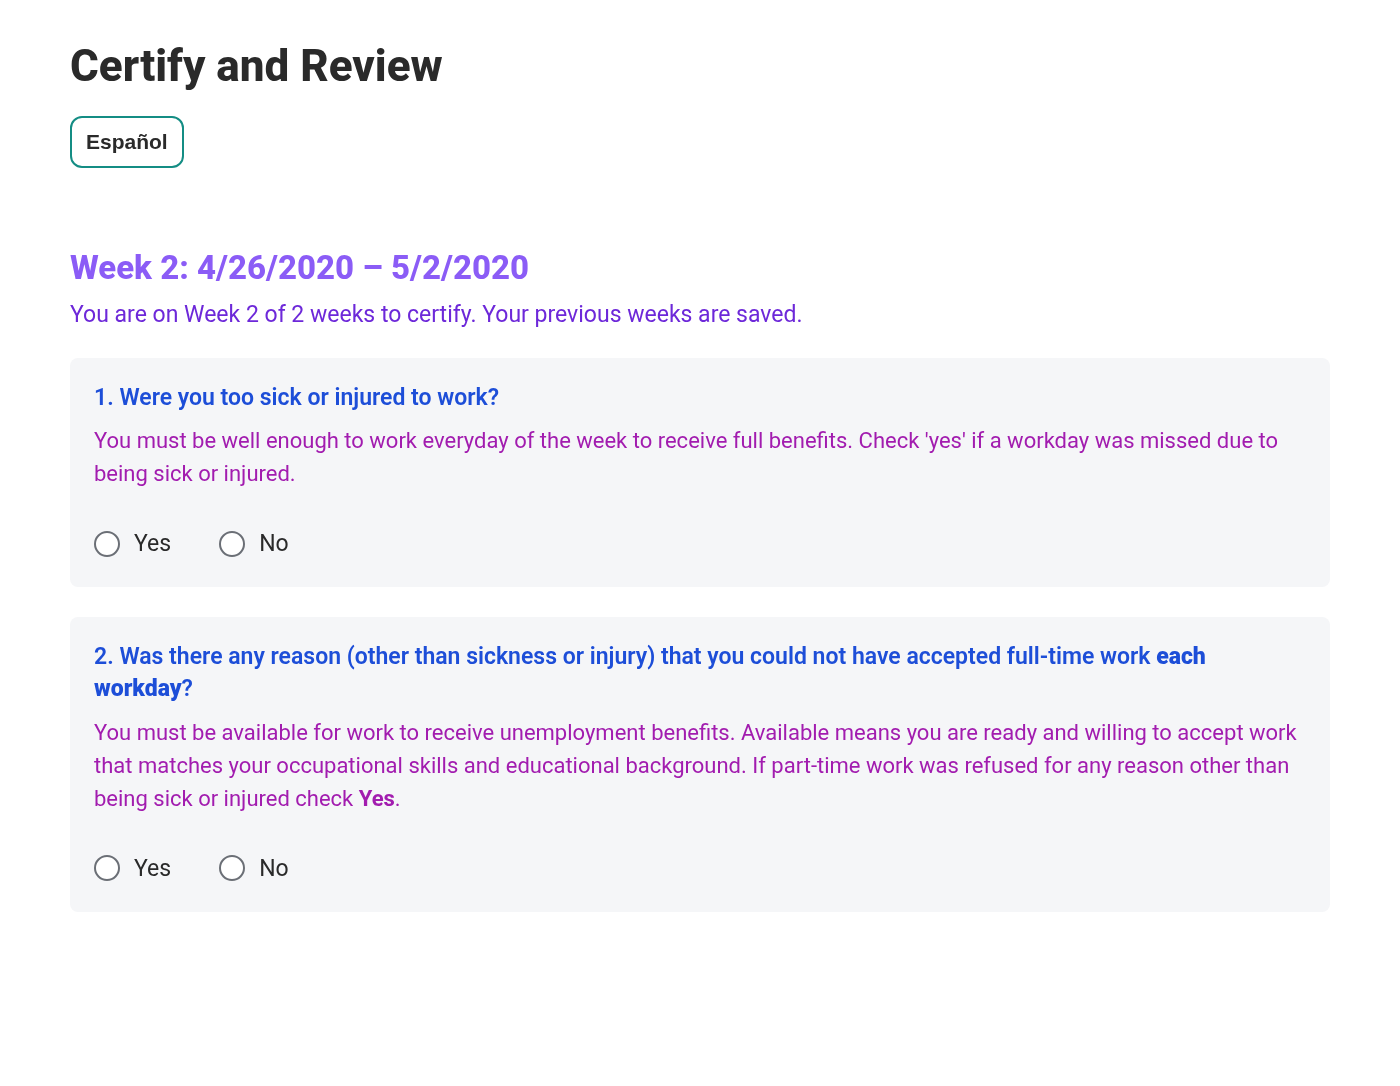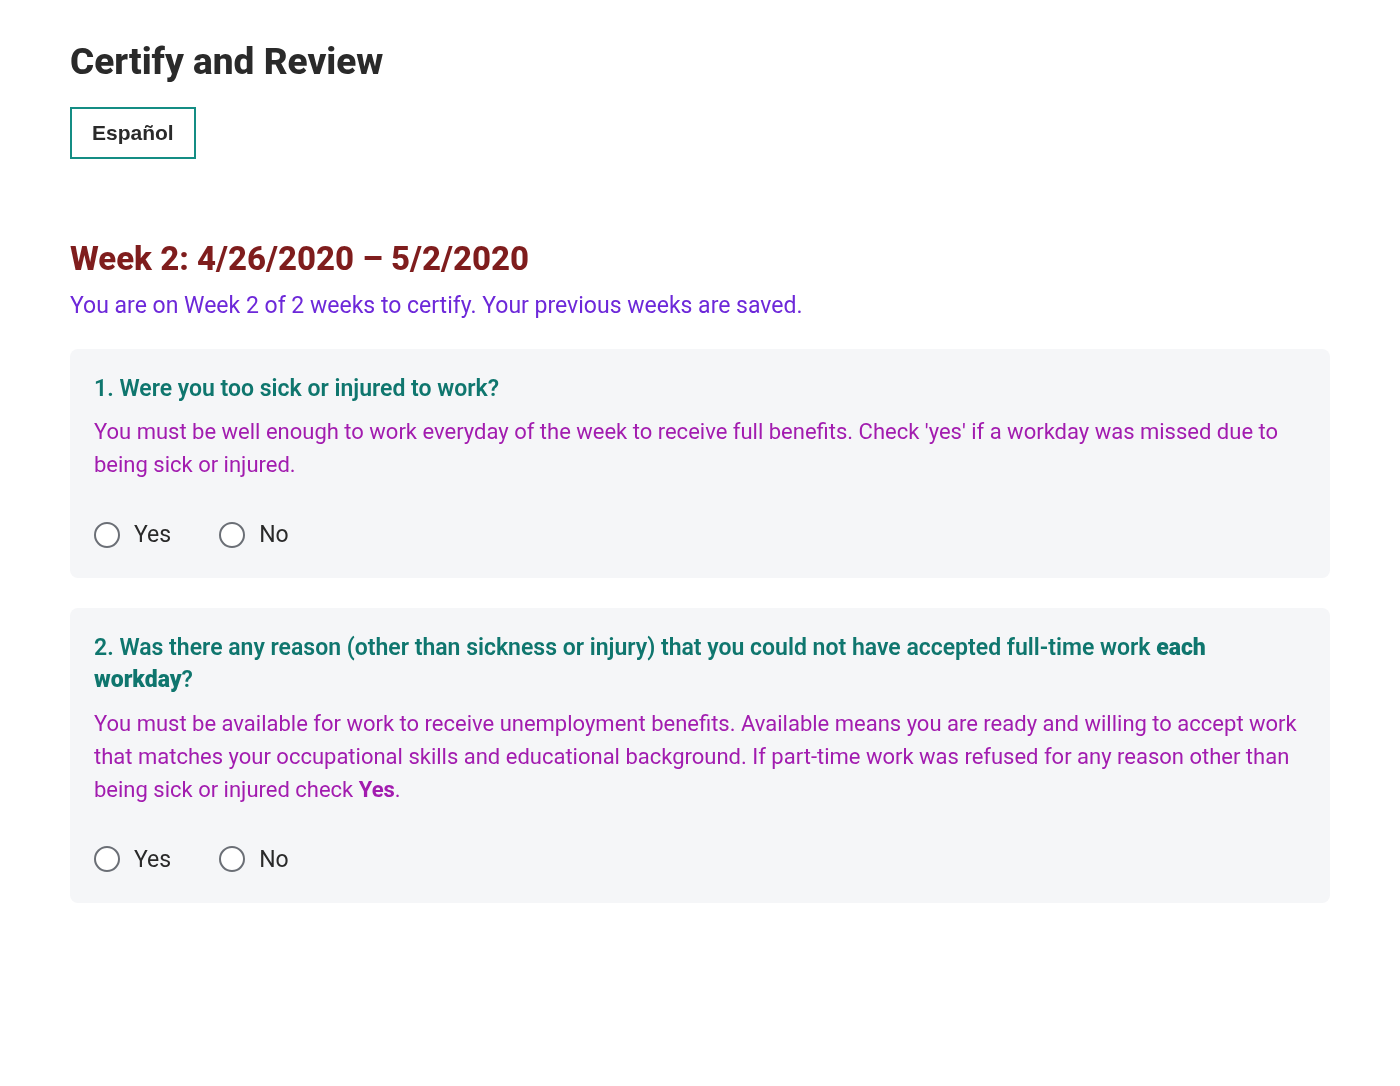--- a/index.html
+++ b/index.html
@@ -7,58 +7,58 @@
       margin: 0;
       padding: 0;
     }
     body {
       font-family: -apple-system, BlinkMacSystemFont, "Segoe UI", Roboto, "Helvetica Neue", Arial, sans-serif;
       background: #ffffff;
       color: #2a2a2a;
       padding: 40px 70px;
     }
     .page-title {
-      font-size: 37px;
+      font-size: 44px;
       font-weight: 800;
       color: #2a2a2a;
       margin-bottom: 24px;
     }
     .language-button {
       display: inline-block;
       border: 2px solid #148d84;
       background: #ffffff;
       color: #2a2a2a;
       font-size: 21px;
       font-weight: 700;
-      padding: 12px 20px;
+      padding: 12px 14px;
       cursor: pointer;
-      border-radius: 0;
+      border-radius: 12px;
     }
     .section-heading {
       font-size: 33px;
       font-weight: 800;
-      color: #7f1d1d;
+      color: #8b5cf6;
       margin-top: 80px;
       margin-bottom: 14px;
     }
     .section-subtext {
       font-size: 23px;
       color: #6d28d9;
       margin-bottom: 30px;
     }
     .question-card {
       background: #f5f6f8;
       border-radius: 8px;
       padding: 24px 24px 30px 24px;
       margin-bottom: 30px;
     }
     .question-title {
       font-size: 23px;
       font-weight: 600;
-      color: #0f766e;
+      color: #1d4ed8;
       margin-bottom: 10px;
       line-height: 1.4;
     }
     .question-help {
       font-size: 22px;
       color: #a21caf;
       line-height: 1.5;
       margin-bottom: 40px;
     }
     .question-help b {

